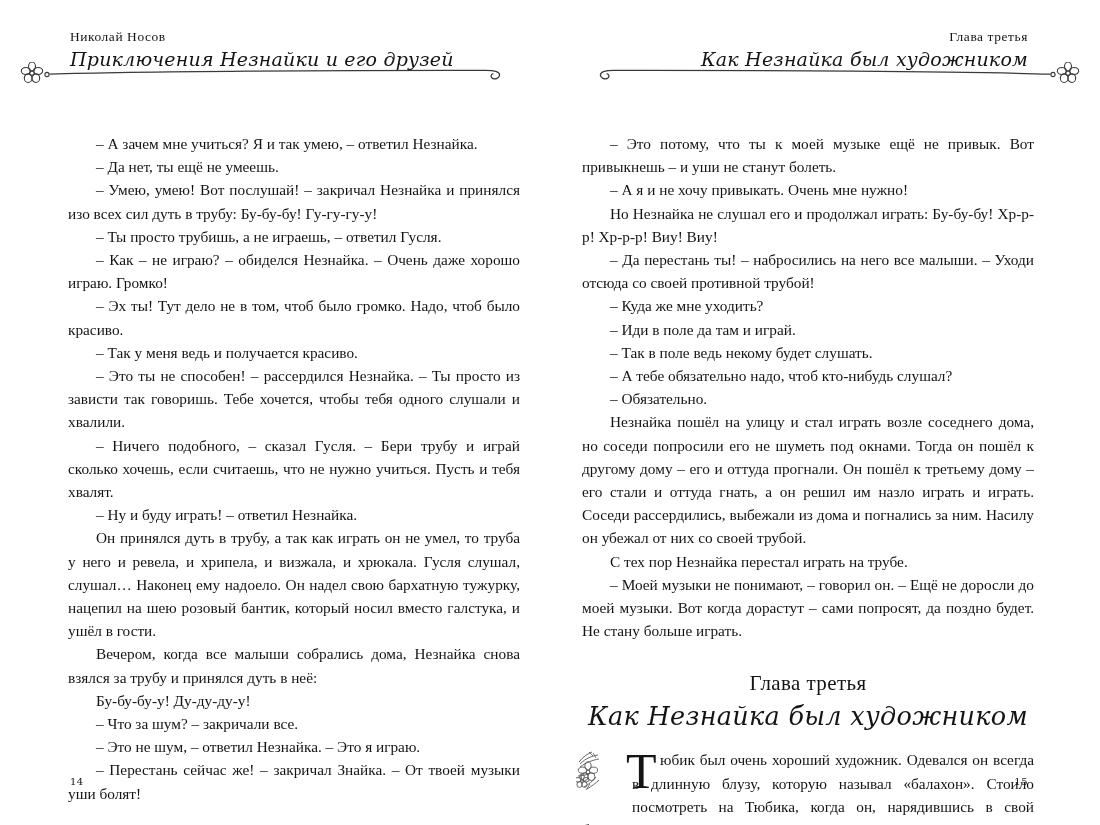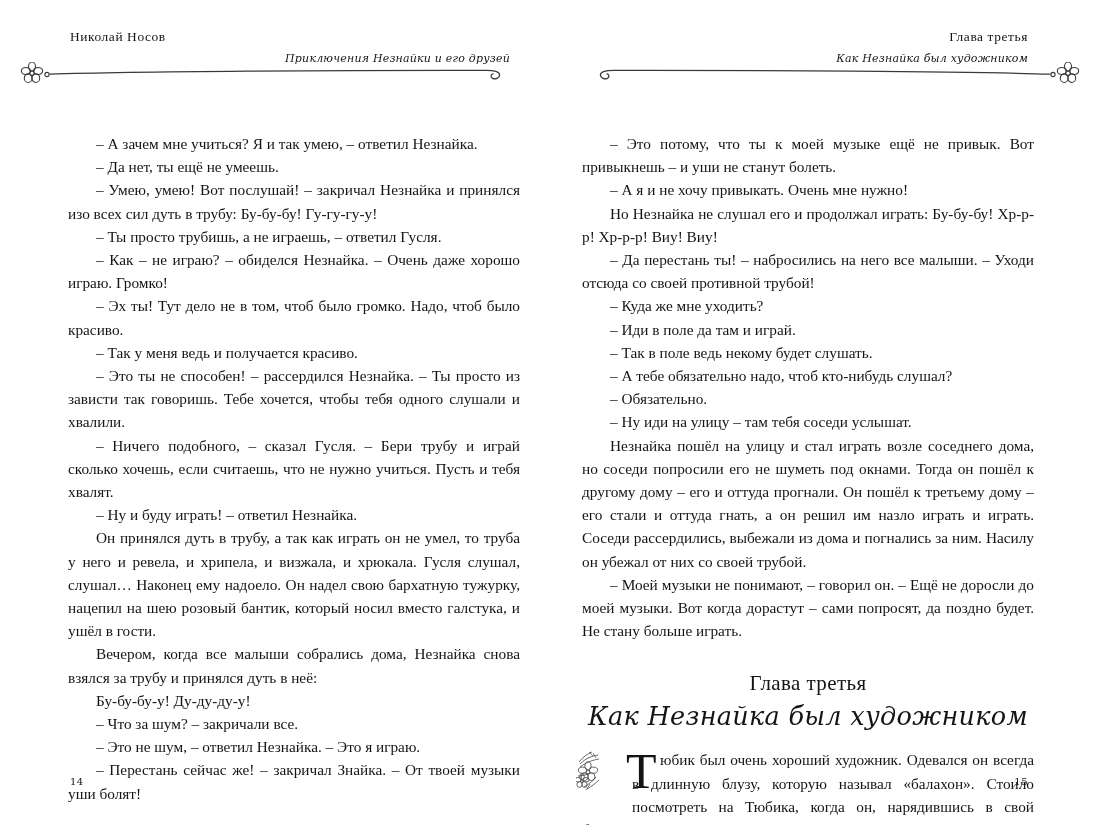--- a/index.html
+++ b/index.html
@@ -52,24 +52,23 @@
   }
   .runhead .author {
     font-family: "Liberation Serif", "DejaVu Serif", serif;
     letter-spacing: 0.6px;
     font-size: 13.4px;
     white-space: nowrap;
   }
   .runhead .title {
     font-family: "DejaVu Serif", "Liberation Serif", serif;
     font-style: italic;
-    font-size: 11px;
+    font-size: 19px;
     letter-spacing: 0.2px;
     white-space: nowrap;
-    text-align: right;
   }
 
   
   .rule-wrap {
     position: absolute;
     top: 62px;
     height: 24px;
   }
   .page-left .rule-wrap { left: 16px; right: 34px; }
   .page-right .rule-wrap { left: 34px; right: 16px; }
@@ -235,22 +234,22 @@
     <div class="column">
       <p>– Это потому, что ты к моей музыке ещё не привык. Вот привыкнешь – и уши не станут болеть.</p>
       <p>– А я и не хочу привыкать. Очень мне нужно!</p>
       <p>Но Незнайка не слушал его и продолжал играть: Бу-бу-бу! Хр-р-р! Хр-р-р! Виу! Виу!</p>
       <p>– Да перестань ты! – набросились на него все малыши. – Уходи отсюда со своей противной трубой!</p>
       <p>– Куда же мне уходить?</p>
       <p>– Иди в поле да там и играй.</p>
       <p>– Так в поле ведь некому будет слушать.</p>
       <p>– А тебе обязательно надо, чтоб кто-нибудь слушал?</p>
       <p>– Обязательно.</p>
-      <p>– Ну иди на улицу – там тебя соседи услышат.</p>
       <p>Незнайка пошёл на улицу и стал играть возле соседнего дома, но соседи попросили его не шуметь под окнами. Тогда он пошёл к другому дому – его и оттуда прогнали. Он пошёл к третьему дому – его стали и оттуда гнать, а он решил им назло играть и играть. Соседи рассердились, выбежали из дома и погнались за ним. Насилу он убежал от них со своей трубой.</p>
+      <p>С тех пор Незнайка перестал играть на трубе.</p>
       <p>– Моей музыки не понимают, – говорил он. – Ещё не доросли до моей музыки. Вот когда дорастут – сами попросят, да поздно будет. Не стану больше играть.</p>
 
       <div class="chapter">
         <div class="chap-num">Глава третья</div>
         <div class="chap-title">Как Незнайка был художником</div>
       </div>
 
       <p class="dropcap-para">
         <span class="dropcap-box">
           <svg width="54" height="48" viewBox="0 0 54 48" aria-hidden="true">

